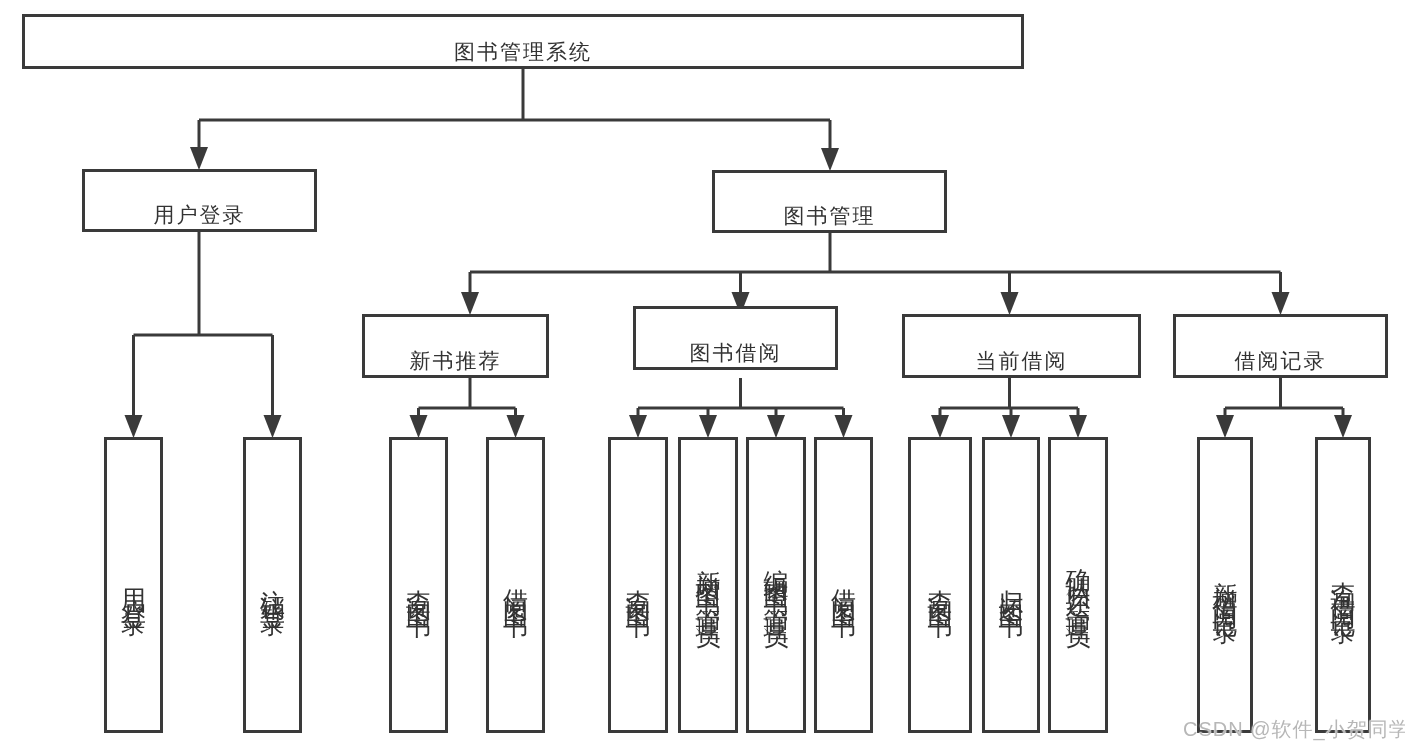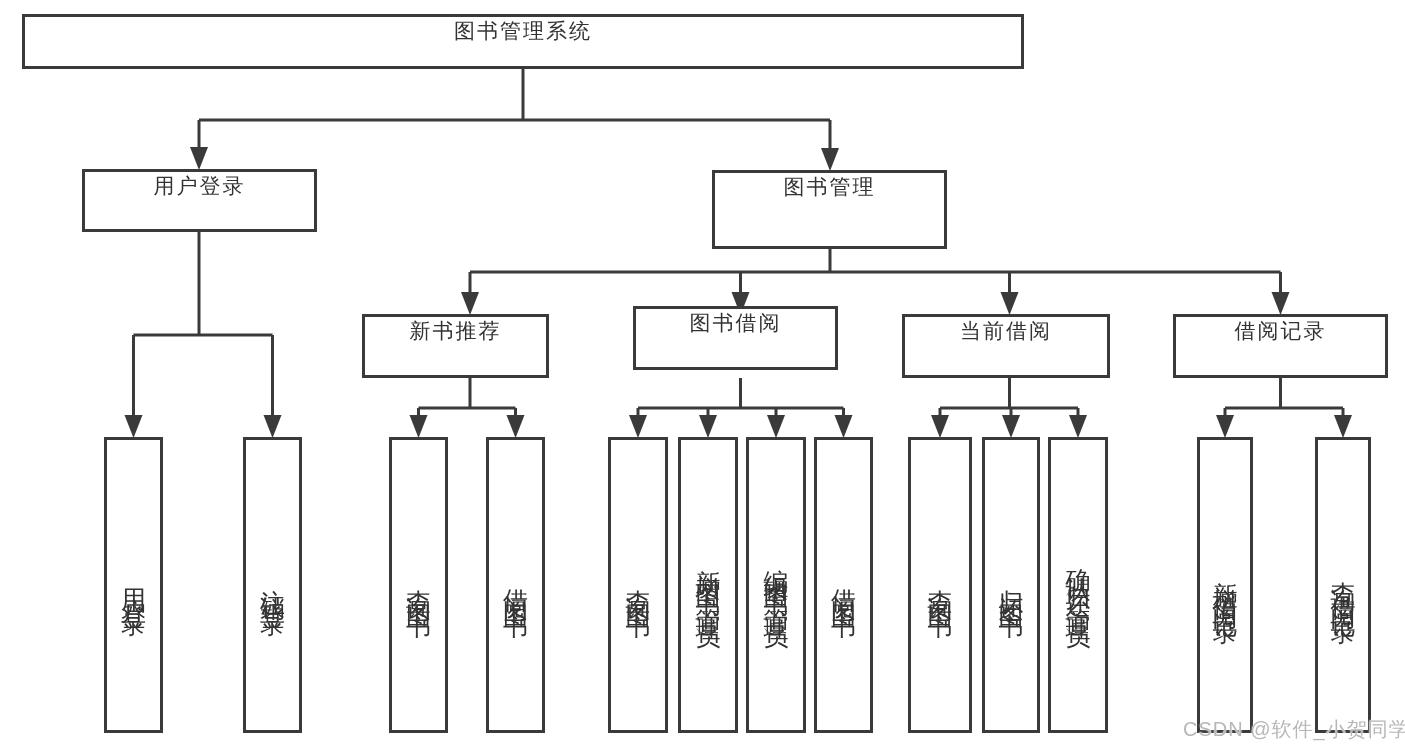--- a/index.html
+++ b/index.html
@@ -18,21 +18,21 @@
     z-index: 1;
   }
   #connectors path { stroke: #3a3a3a; stroke-width: 3; fill: none; }
   #connectors polygon { fill: #3a3a3a; stroke: none; }
   .hbox {
     position: absolute;
     box-sizing: border-box;
     border: 3px solid #3a3a3a;
     background: #ffffff;
     display: flex;
-    align-items: flex-start;
+    align-items: flex-end;
     justify-content: center;
     font-size: 21px;
     letter-spacing: 2px;
     color: #333333;
     z-index: 2;
   }
   .vbox {
     position: absolute;
     top: 437px;
     height: 296px;
@@ -146,31 +146,31 @@
     </g>
   </svg>
 
   <div class="hbox" style="left:22px; top:14px; width:1002px; height:55px;">
     <span>图书管理系统</span>
   </div>
 
   <div class="hbox" style="left:82px; top:169px; width:235px; height:63px;">
     <span>用户登录</span>
   </div>
-  <div class="hbox" style="left:712px; top:170px; width:235px; height:79px;">
+  <div class="hbox" style="left:712px; top:170px; width:235px; height:63px;">
     <span>图书管理</span>
   </div>
 
   <div class="hbox" style="left:362px; top:314px; width:187px; height:64px;">
     <span>新书推荐</span>
   </div>
   <div class="hbox" style="left:633px; top:306px; width:205px; height:64px;">
     <span>图书借阅</span>
   </div>
-  <div class="hbox" style="left:902px; top:314px; width:208px; height:64px;">
+  <div class="hbox" style="left:902px; top:314px; width:239px; height:64px;">
     <span>当前借阅</span>
   </div>
   <div class="hbox" style="left:1173px; top:314px; width:215px; height:64px;">
     <span>借阅记录</span>
   </div>
 
   <div class="vbox" style="left:104px; width:59px;">
     <span class="vtext">用户登录</span>
   </div>
   <div class="vbox" style="left:243px; width:59px;">

